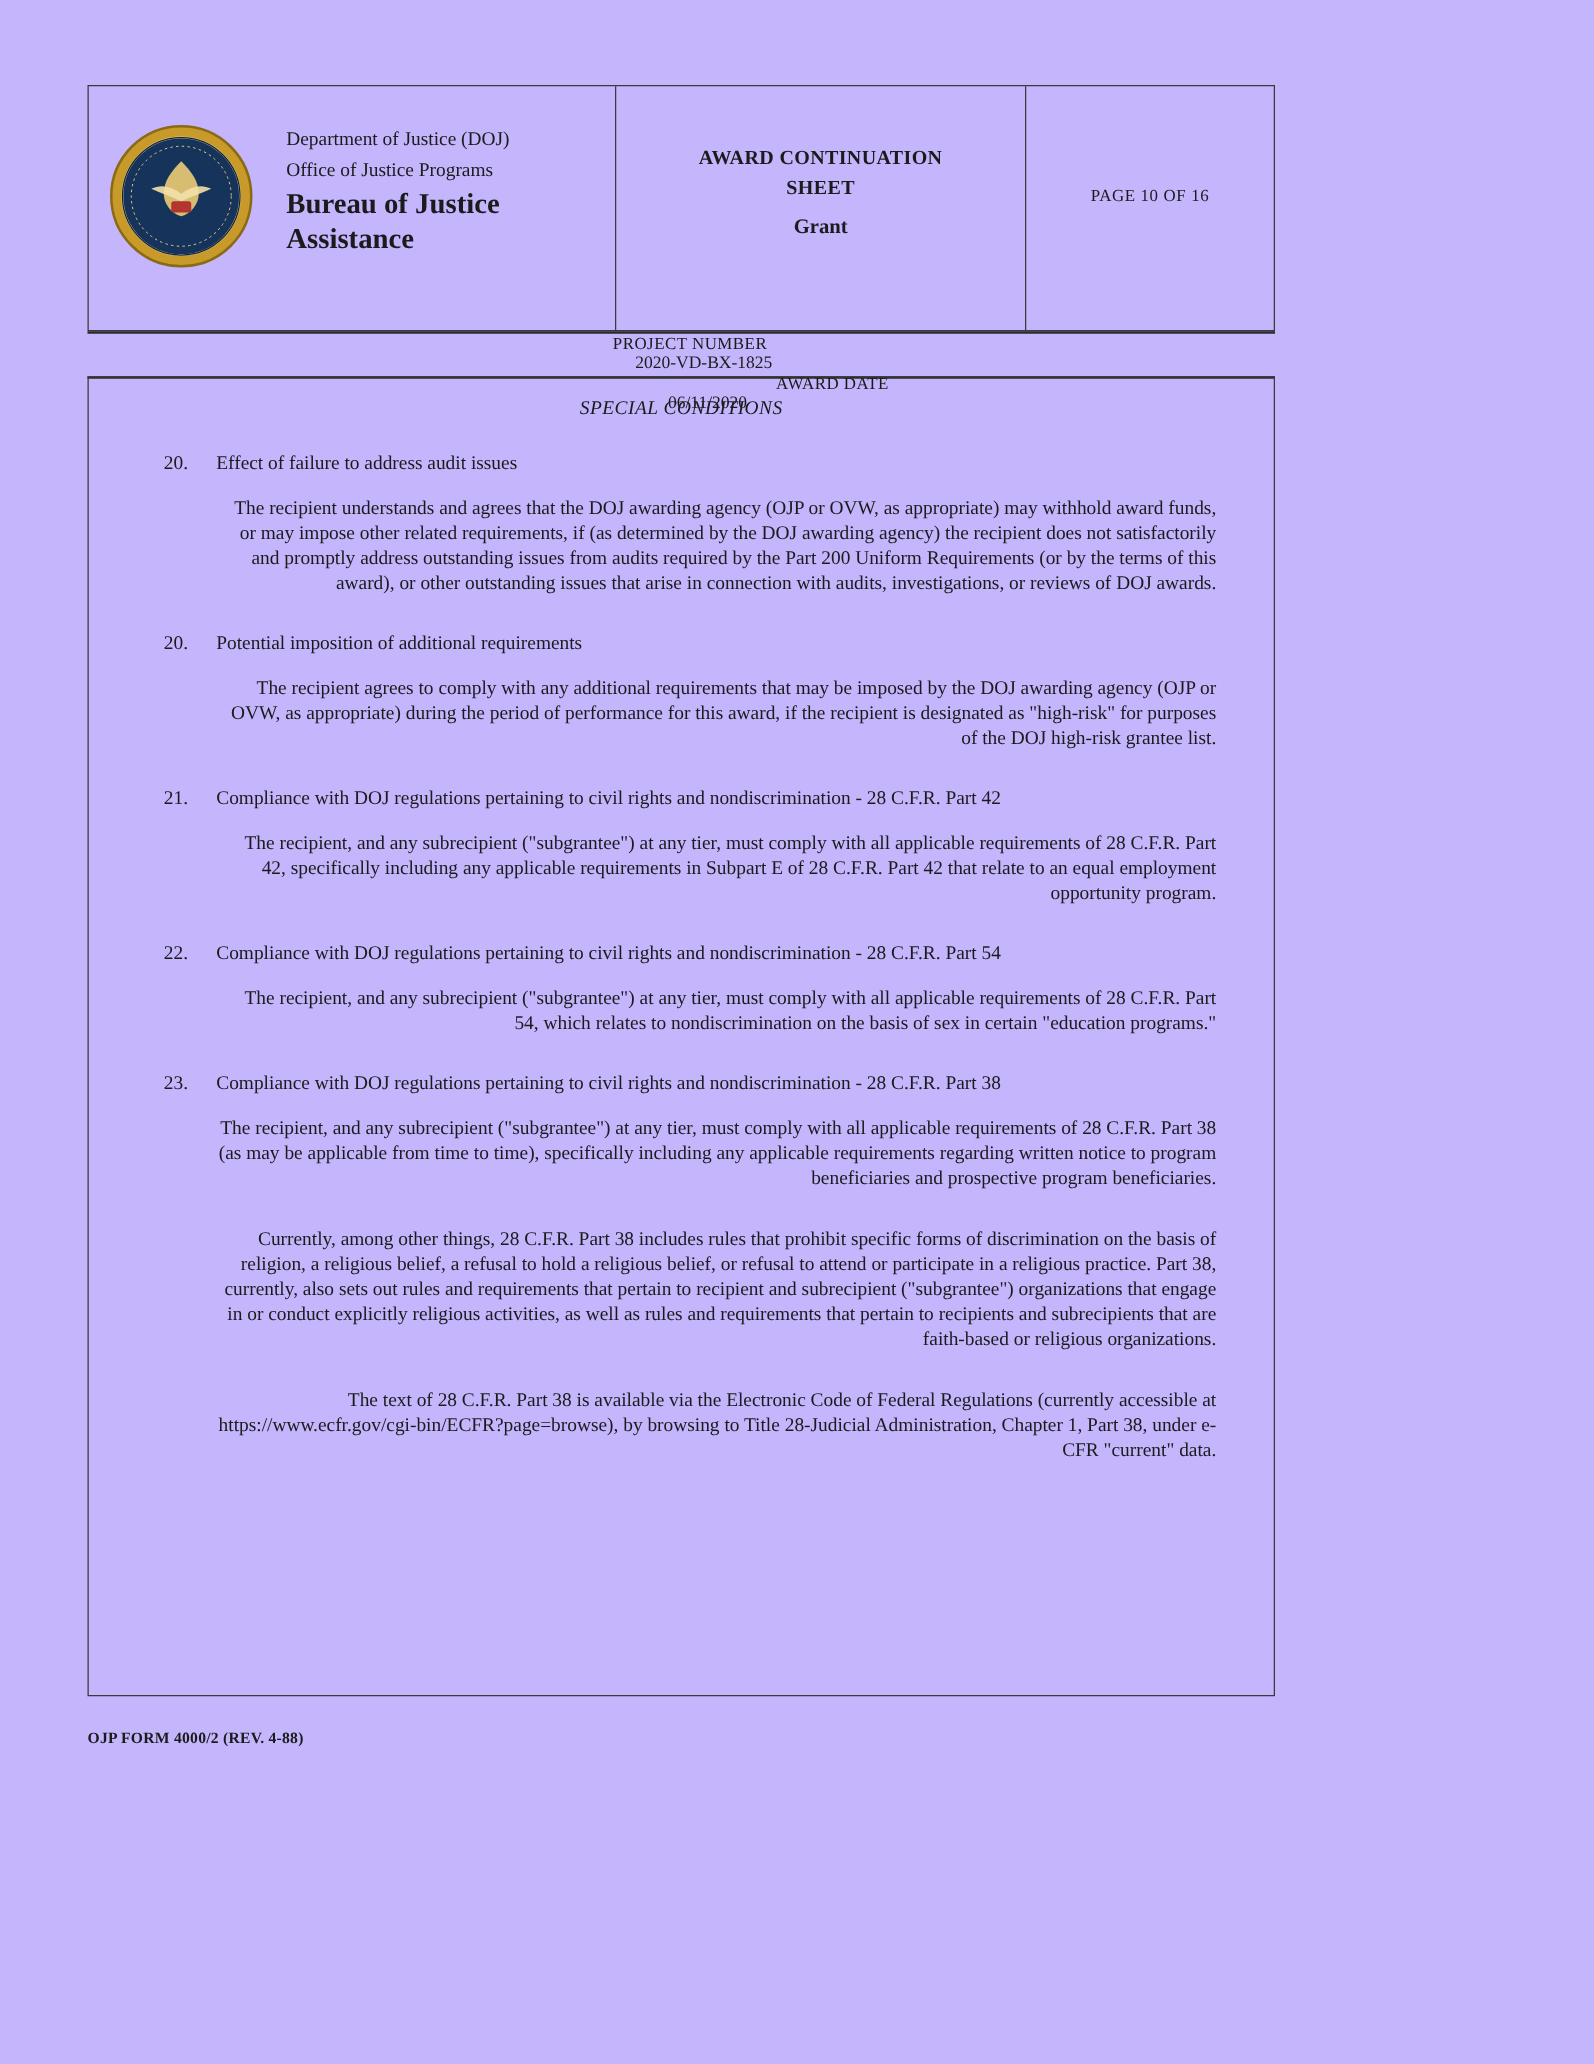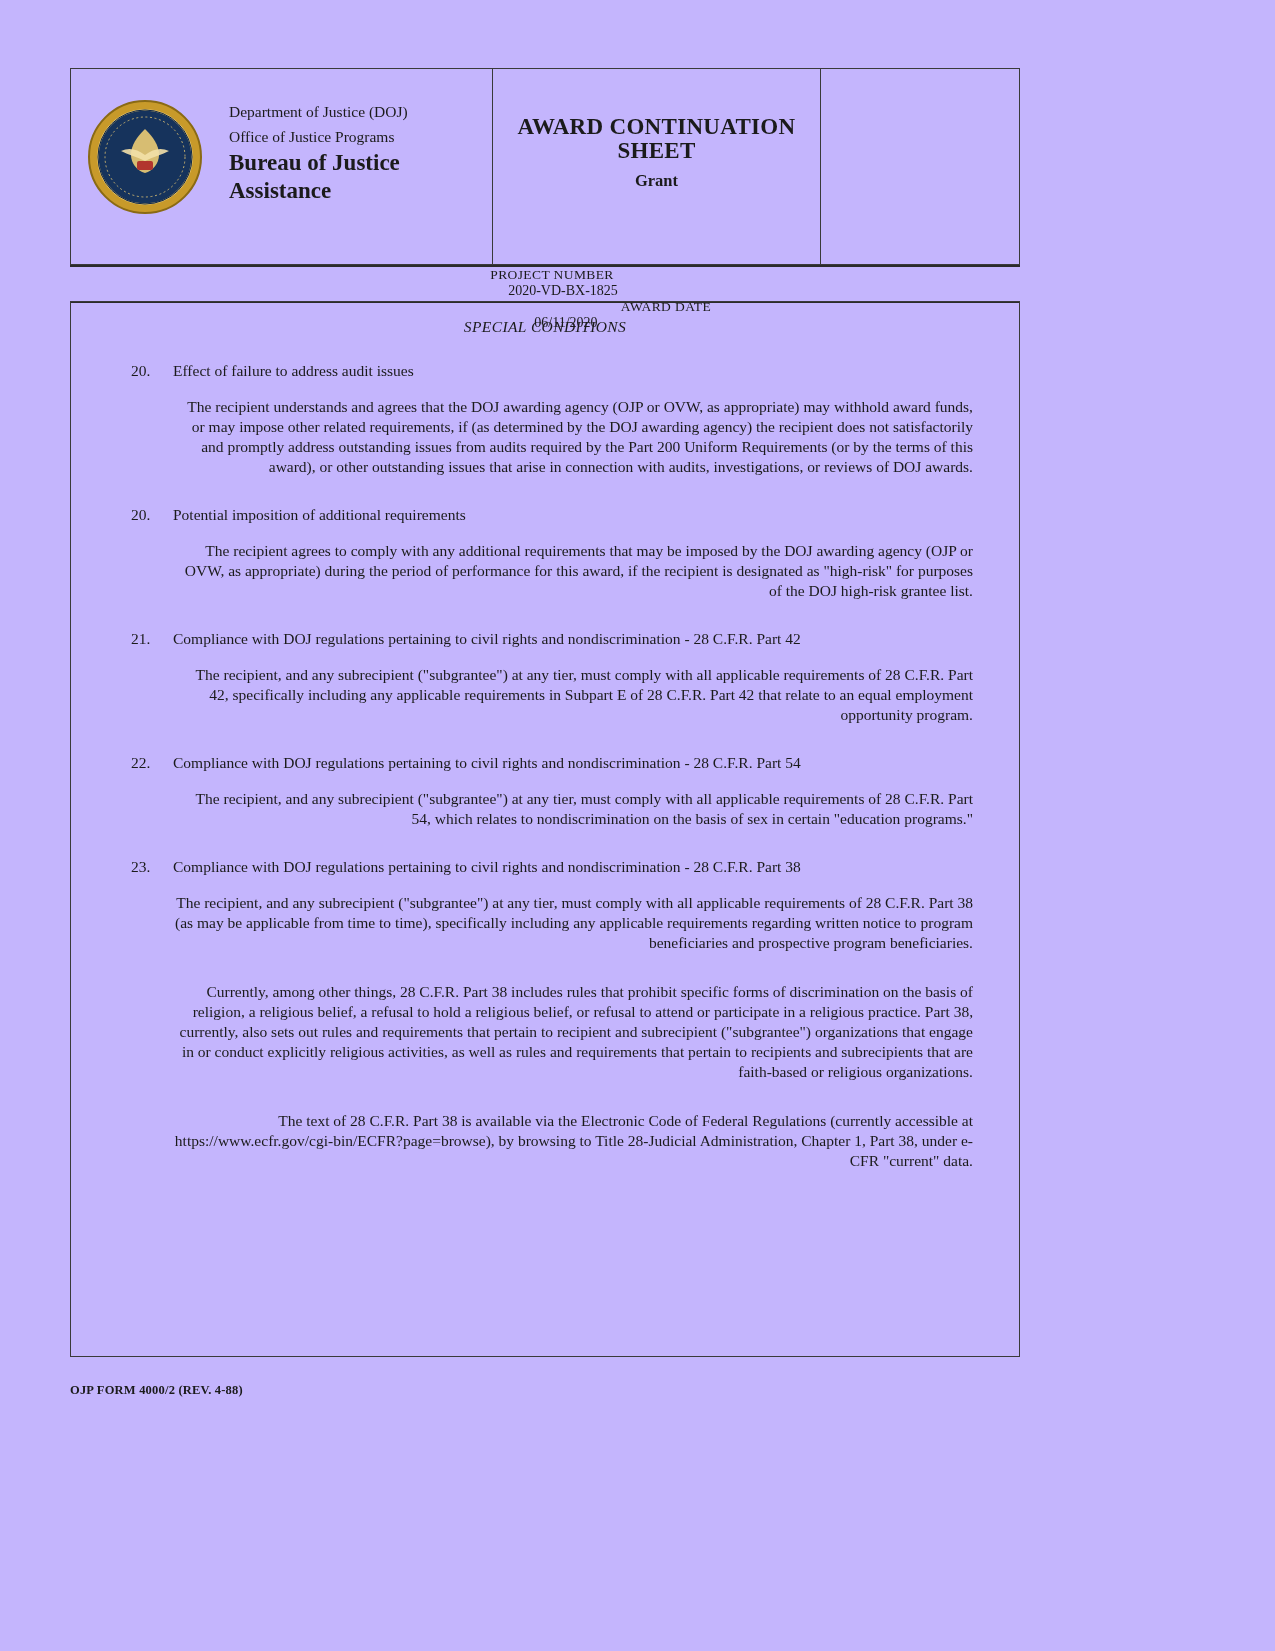--- a/index.html
+++ b/index.html
@@ -45,21 +45,21 @@
     font-weight: bold;
     line-height: 28px;
   }
   .cell-title {
     width: 328px;
     border-right: 1.2px solid #3a3a3a;
     text-align: center;
     padding-top: 46px;
   }
   .cell-title .t1, .cell-title .t2 {
-    font-size: 23px;
+    font-size: 16px;
     font-weight: bold;
     letter-spacing: 0.3px;
     line-height: 24px;
   }
   .cell-title .t3 {
     font-size: 16.5px;
     font-weight: bold;
     margin-top: 8px;
   }
   .cell-page {
@@ -165,20 +165,21 @@
         <div class="l1">Department of Justice (DOJ)</div>
         <div class="l2">Office of Justice Programs</div>
         <div class="l3">Bureau of Justice Assistance</div>
       </div>
     </div>
     <div class="cell-title">
       <div class="t1">AWARD CONTINUATION</div>
       <div class="t2">SHEET</div>
       <div class="t3">Grant</div>
     </div>
+    <div class="cell-page">PAGE  10  OF  16</div>
   </div>
 
   <div class="meta-strip">
     <span class="label lbl-project">PROJECT NUMBER</span>
     <span class="val-project">2020-VD-BX-1825</span>
     <span class="label lbl-award">AWARD DATE</span>
     <span class="val-award">06/11/2020</span>
   </div>
 
   <div class="body-box">

